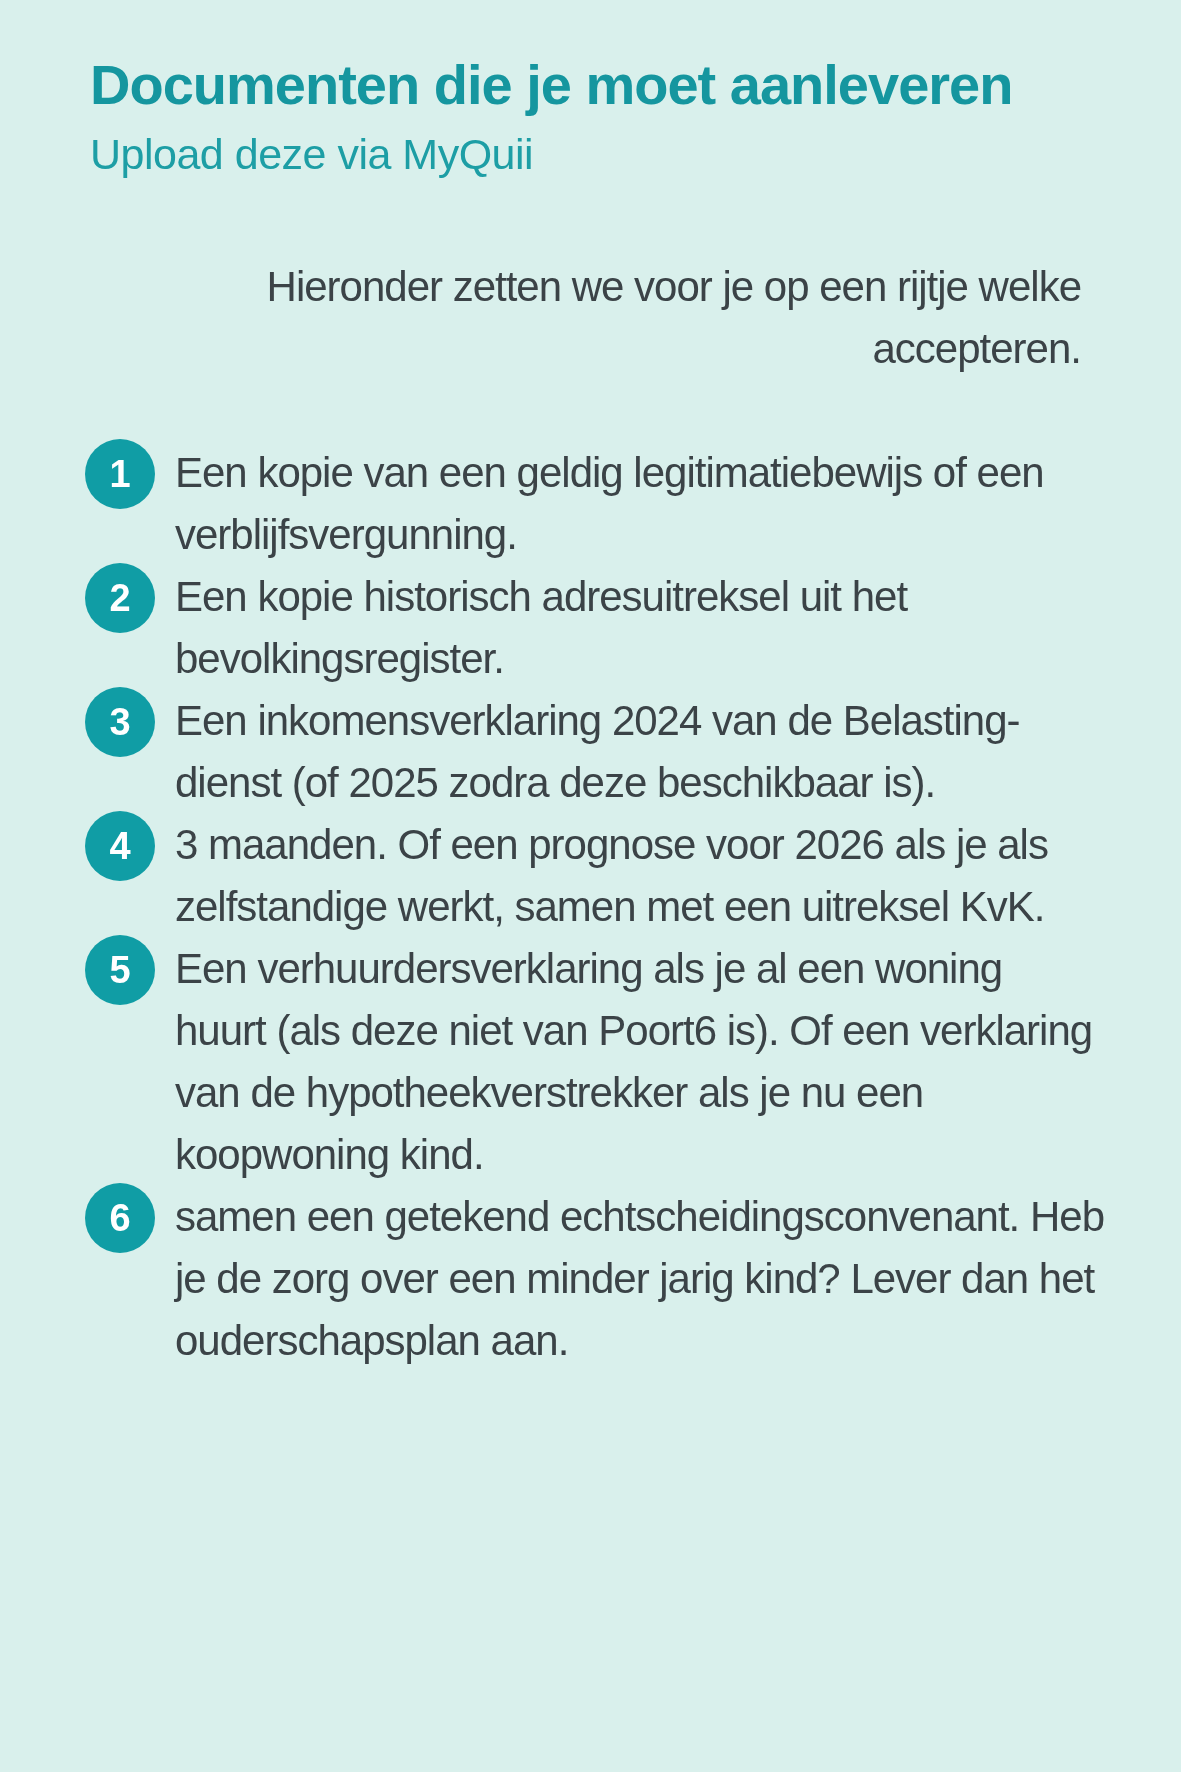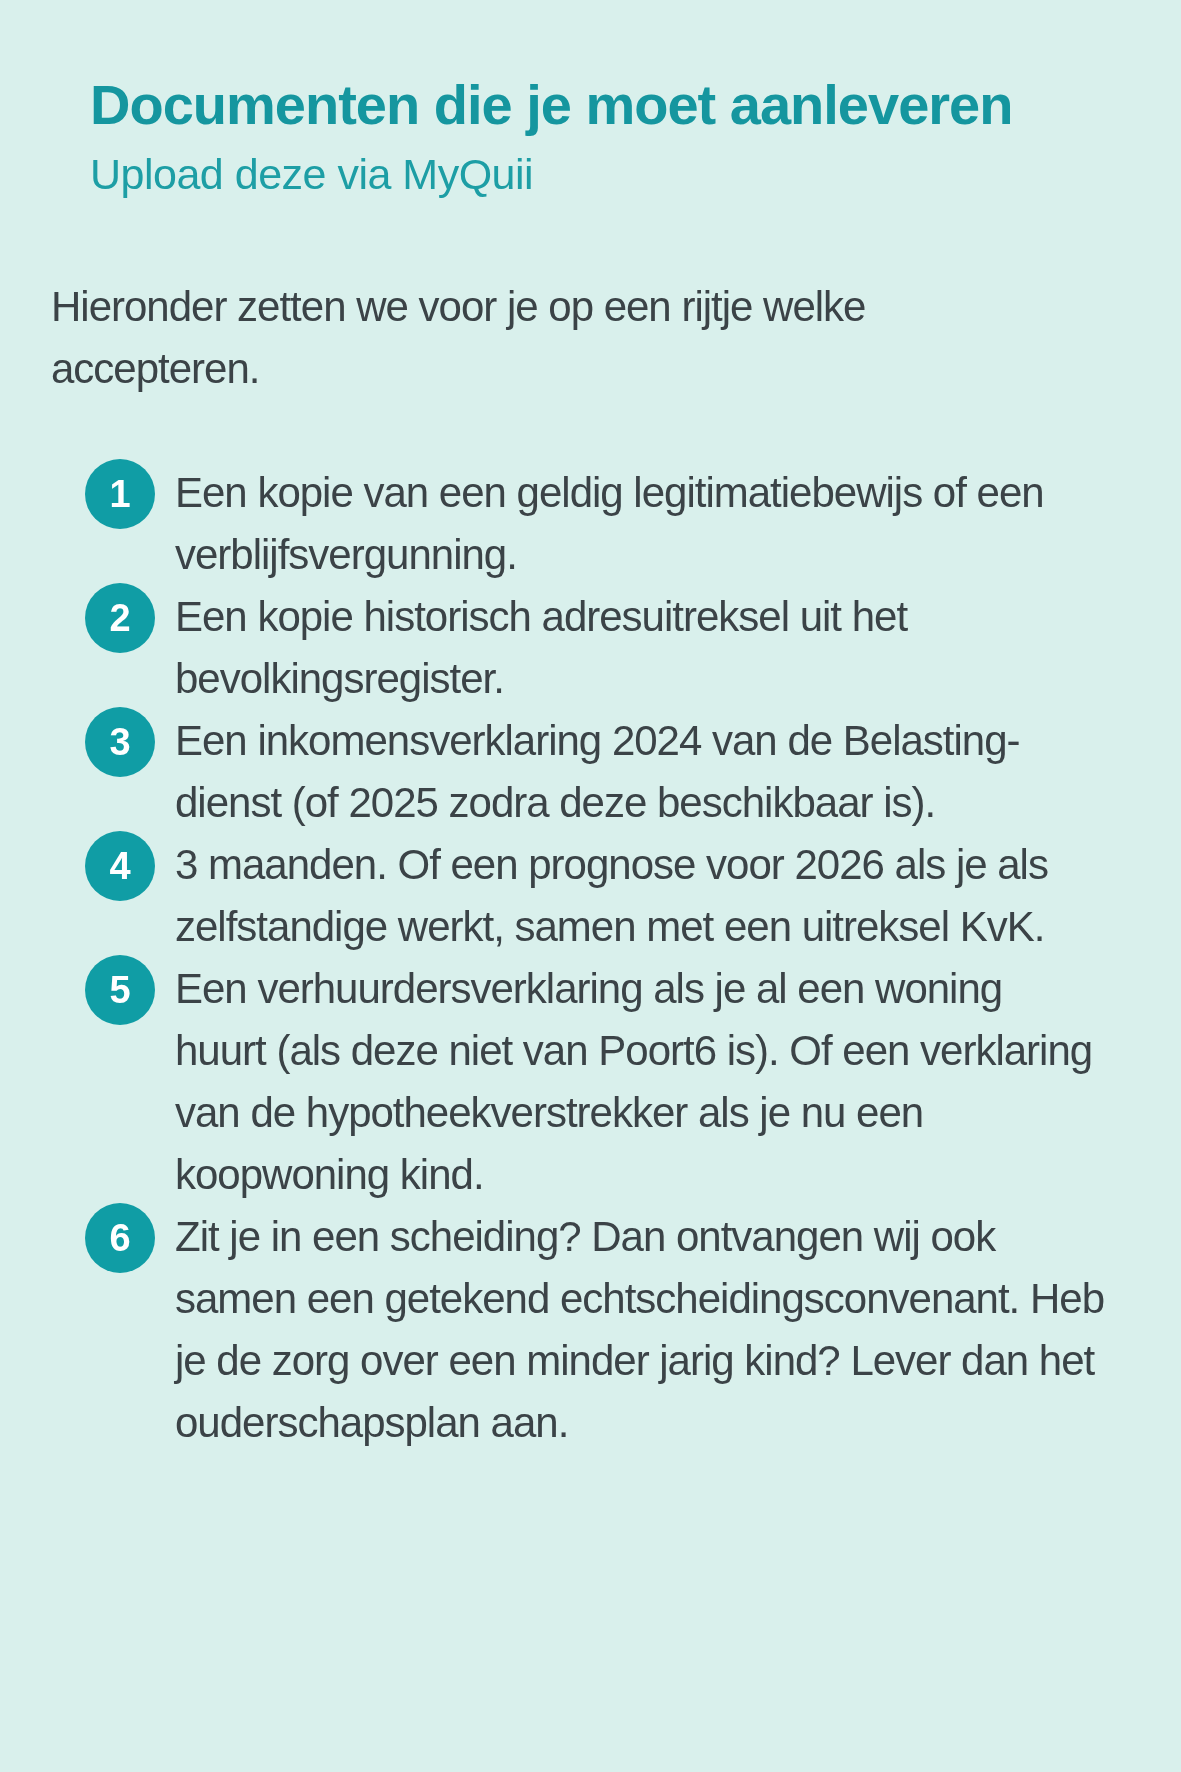--- a/index.html
+++ b/index.html
@@ -11,41 +11,42 @@
     height: 1772px;
     background: #d9f0ec;
     overflow: hidden;
     font-family: "Liberation Sans", sans-serif;
   }
   .page {
     position: relative;
     width: 1081px;
     height: 1772px;
     box-sizing: border-box;
-    padding: 76px 0 0 0;
+    padding: 56px 0 0 0;
   }
   .title {
     margin: 0 0 0 90px;
     font-size: 56px;
     line-height: 1.05;
     font-weight: 700;
     letter-spacing: -1px;
     color: #15969f;
   }
   .subtitle {
     margin: 16px 0 12px 90px;
     font-size: 43px;
     line-height: 1.1;
     font-weight: 400;
     letter-spacing: -0.5px;
     color: #1d9ea5;
   }
   .intro {
-    margin: 78px 0 0 51px;
+    margin: 78px 0 0 90px;
     color: #3b4347;
+    text-align: right;
   }
   .line {
     font-size: 42px;
     line-height: 62px;
     letter-spacing: -1px;
     white-space: nowrap;
     color: #3b4347;
   }
   .doc-list {
     list-style: none;
@@ -130,21 +131,20 @@
         <div class="line">Een verhuurdersverklaring als je al een woning</div>
         <div class="line">huurt (als deze niet van Poort6 is). Of een verklaring</div>
         <div class="line">van de hypotheekverstrekker als je nu een</div>
         <div class="line">koopwoning kind.</div>
       </div>
     </li>
 
     <li class="doc-item">
       <span class="badge">6</span>
       <div class="item-text">
-        <div class="line">Zit je in een scheiding? Dan ontvangen wij ook</div>
         <div class="line">samen een getekend echtscheidingsconvenant. Heb</div>
         <div class="line">je de zorg over een minder jarig kind? Lever dan het</div>
         <div class="line">ouderschapsplan aan.</div>
       </div>
     </li>
 
   </ol>
 
 </div>
 

